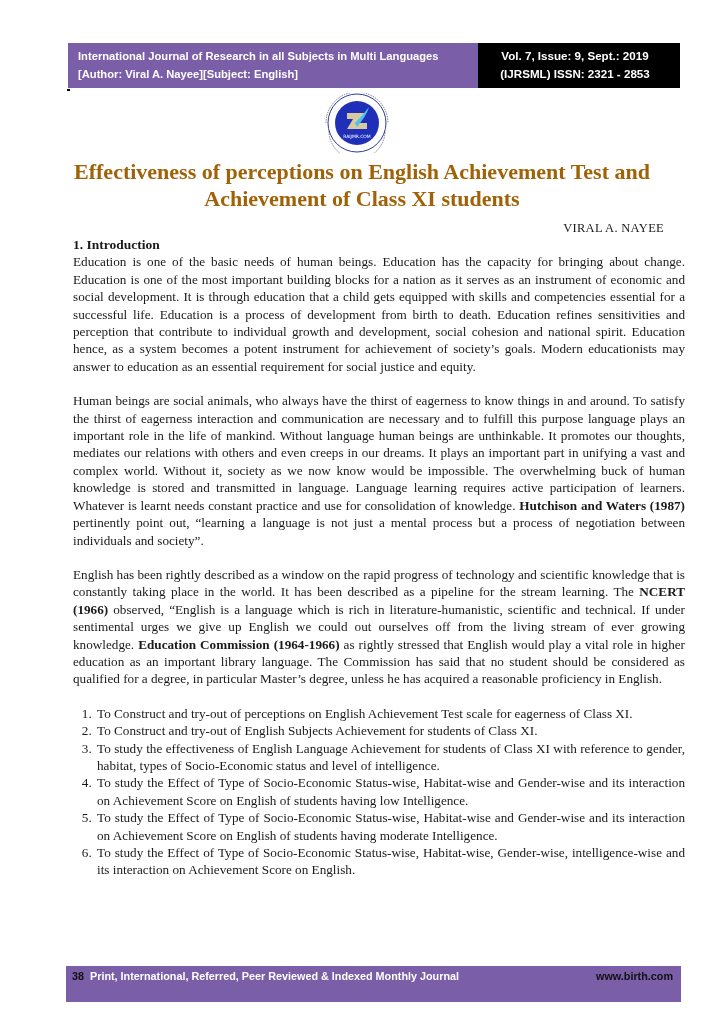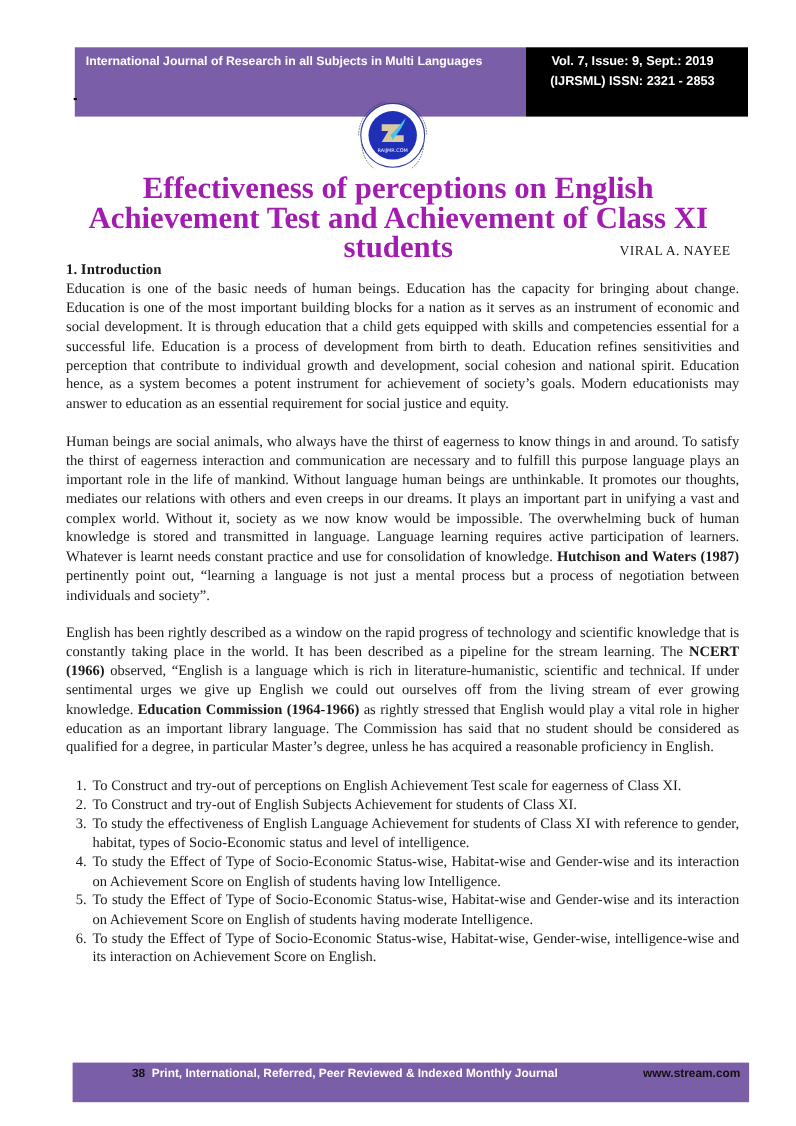--- a/index.html
+++ b/index.html
@@ -1,43 +1,44 @@
 <!DOCTYPE html>
 <html><head>
 <meta charset="utf-8">
 <style>
   html, body { margin:0; padding:0; background:#ffffff; }
   body { width:724px; height:1024px; position:relative; overflow:hidden; font-family:"Liberation Serif", serif; color:#1a1a1a; }
-  .header { position:absolute; left:68px; top:43px; width:612px; height:63px; display:flex;border-radius:15px; }
+  .header { position:absolute; left:68px; top:43px; width:612px; height:45px; display:flex;border-radius:15px; }
   .header-left { width:410px; height:100%; background:#7b5ea8; color:#ffffff; font-family:"Liberation Sans", sans-serif; font-weight:bold; font-size:11.2px; line-height:18px; padding:4px 0 0 10px; box-sizing:border-box; }
   .header-right { flex:1; height:100%; background:#000000; color:#ffffff; font-family:"Liberation Sans", sans-serif; font-weight:bold; font-size:11.6px; line-height:18px; padding:4px 8px 0 0; box-sizing:border-box; text-align:center; }
   .header-mark { position:absolute; left:67px; top:89px; width:3px; height:2px; background:#000; }
   .logo { position:absolute; left:323px; top:93px; width:68px; height:60px; }
-  .title { position:absolute; left:60px; top:158px; width:604px; text-align:center; font-weight:bold; font-size:28px; line-height:27px; color:#a21caf; }
+  .title { position:absolute; left:60px; top:158px; width:604px; text-align:center; font-weight:bold; font-size:22px; line-height:27px; color:#a16207; }
   .author { position:absolute; left:60px; top:221px; width:604px; text-align:right; font-size:12.5px; letter-spacing:0.3px; }
-  .content { position:absolute; left:60px; top:236px; width:612px; font-size:13.2px; line-height:17.4px; }
+  .content { position:absolute; left:73px; top:236px; width:612px; font-size:13.2px; line-height:17.4px; }
   .h2 { font-weight:bold; font-size:13.5px; margin:0; }
   p { margin:0; text-align:justify; }
   .gap { height:17px; }
   ol { margin:0; padding-left:22px; }
   ol li { text-align:justify; padding-left:2px; }
   ol li::marker { font-size:13.2px; }
   b { font-weight:bold; }
   .footer { position:absolute; left:66px; top:966px; width:615px; height:36px; background:#7b5ea8; color:#ffffff; font-family:"Liberation Sans", sans-serif; font-weight:bold; font-size:10.8px; line-height:16px; box-sizing:border-box; padding:2px 8px 0 6px; }
-  .footer-row1 { display:flex; justify-content:space-between;margin-left:48px; }
+  .footer-row1 { display:flex; justify-content:space-between; }
   .page-num { color:#111; margin-right:6px; }
   .footer-url { color:#111; }
   .footer-row2 { text-align:center; padding-left:20px;margin-top:28px; }
 </style>
 </head>
 <body>
 
 <div class="header">
   <div class="header-left">
     <div>International Journal of Research in all Subjects in Multi Languages</div>
+    <div>[Author: Viral A. Nayee][Subject: English]</div>
   </div>
   <div class="header-right">
     <div>Vol. 7, Issue: 9, Sept.: 2019</div>
     <div>(IJRSML)  ISSN: 2321 - 2853</div>
   </div>
 </div>
 <div class="header-mark"></div>
 
 <div class="logo">
   <svg width="68" height="60" viewBox="0 0 68 60">
@@ -68,16 +69,16 @@
     <li>To study the effectiveness of English Language Achievement for students of Class XI with reference to gender, habitat, types of Socio-Economic status and level of intelligence.</li>
     <li>To study the Effect of Type of Socio-Economic Status-wise, Habitat-wise and Gender-wise and its interaction on Achievement Score on English of students having low Intelligence.</li>
     <li>To study the Effect of Type of Socio-Economic Status-wise, Habitat-wise and Gender-wise and its interaction on Achievement Score on English of students having moderate Intelligence.</li>
     <li>To study the Effect of Type of Socio-Economic Status-wise, Habitat-wise, Gender-wise, intelligence-wise and its interaction on Achievement Score on English.</li>
   </ol>
 </div>
 
 <div class="footer">
   <div class="footer-row1">
     <span><span class="page-num">38</span><span>Print, International, Referred, Peer Reviewed &amp; Indexed Monthly Journal</span></span>
-    <span class="footer-url">www.stream.com</span>
+    <span class="footer-url">www.birth.com</span>
   </div>
   <div class="footer-row2">RET Academy for International Journals of Multidisciplinary Research (RAIJMR)</div>
 </div>
 
 </body></html>

